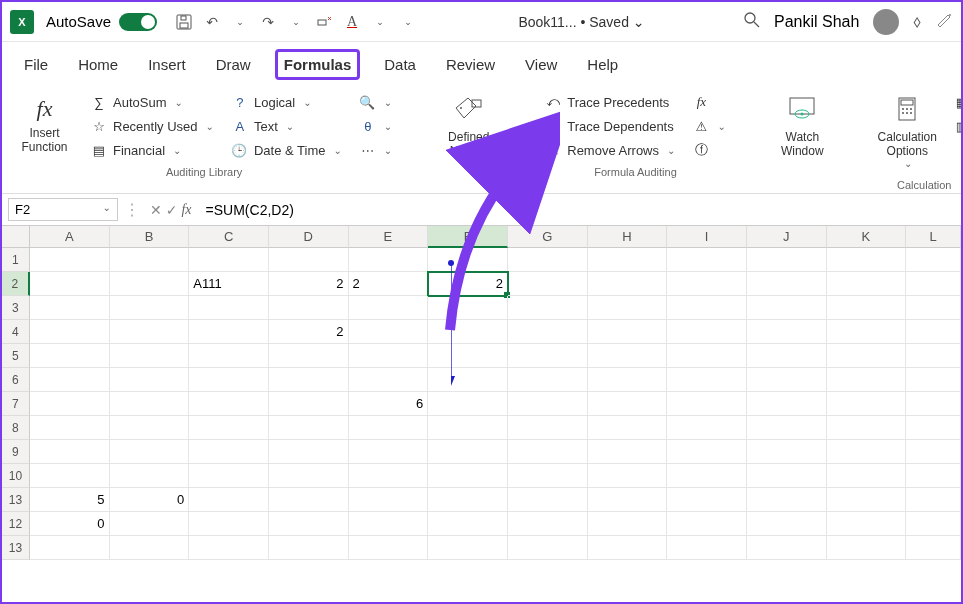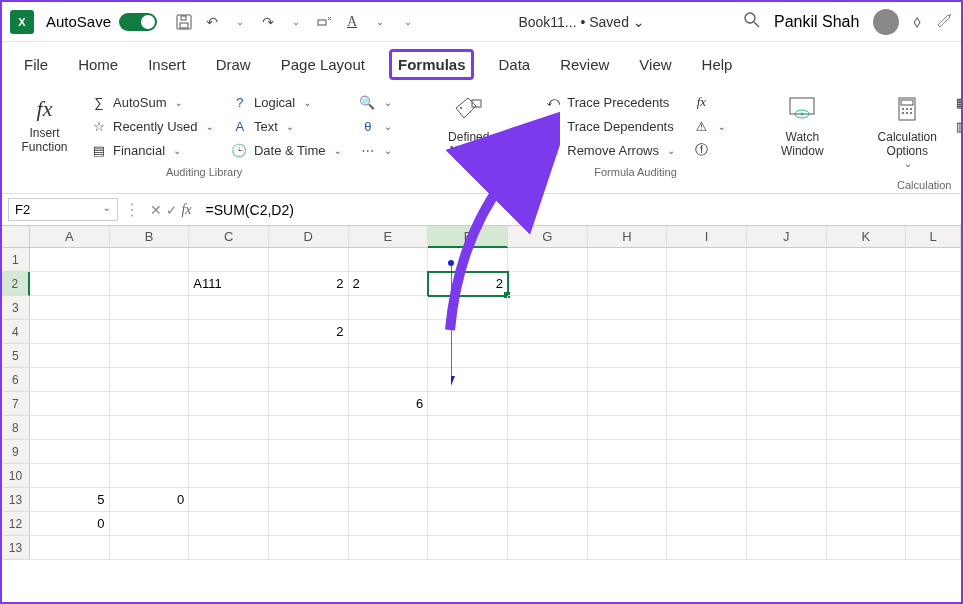--- a/index.html
+++ b/index.html
@@ -122,21 +122,20 @@
         </svg>
     </span>
   </div>
 </div>
 
 <div class="tabs">
   <span class="tab">File</span>
   <span class="tab">Home</span>
   <span class="tab">Insert</span>
   <span class="tab">Draw</span>
-  <span class="tab">Page Layout</span>
   <span class="tab active">Formulas</span>
   <span class="tab">Data</span>
   <span class="tab">Review</span>
   <span class="tab">View</span>
   <span class="tab">Help</span>
 </div>
 
 <div class="ribbon">
 
   <div class="ribgroup">

